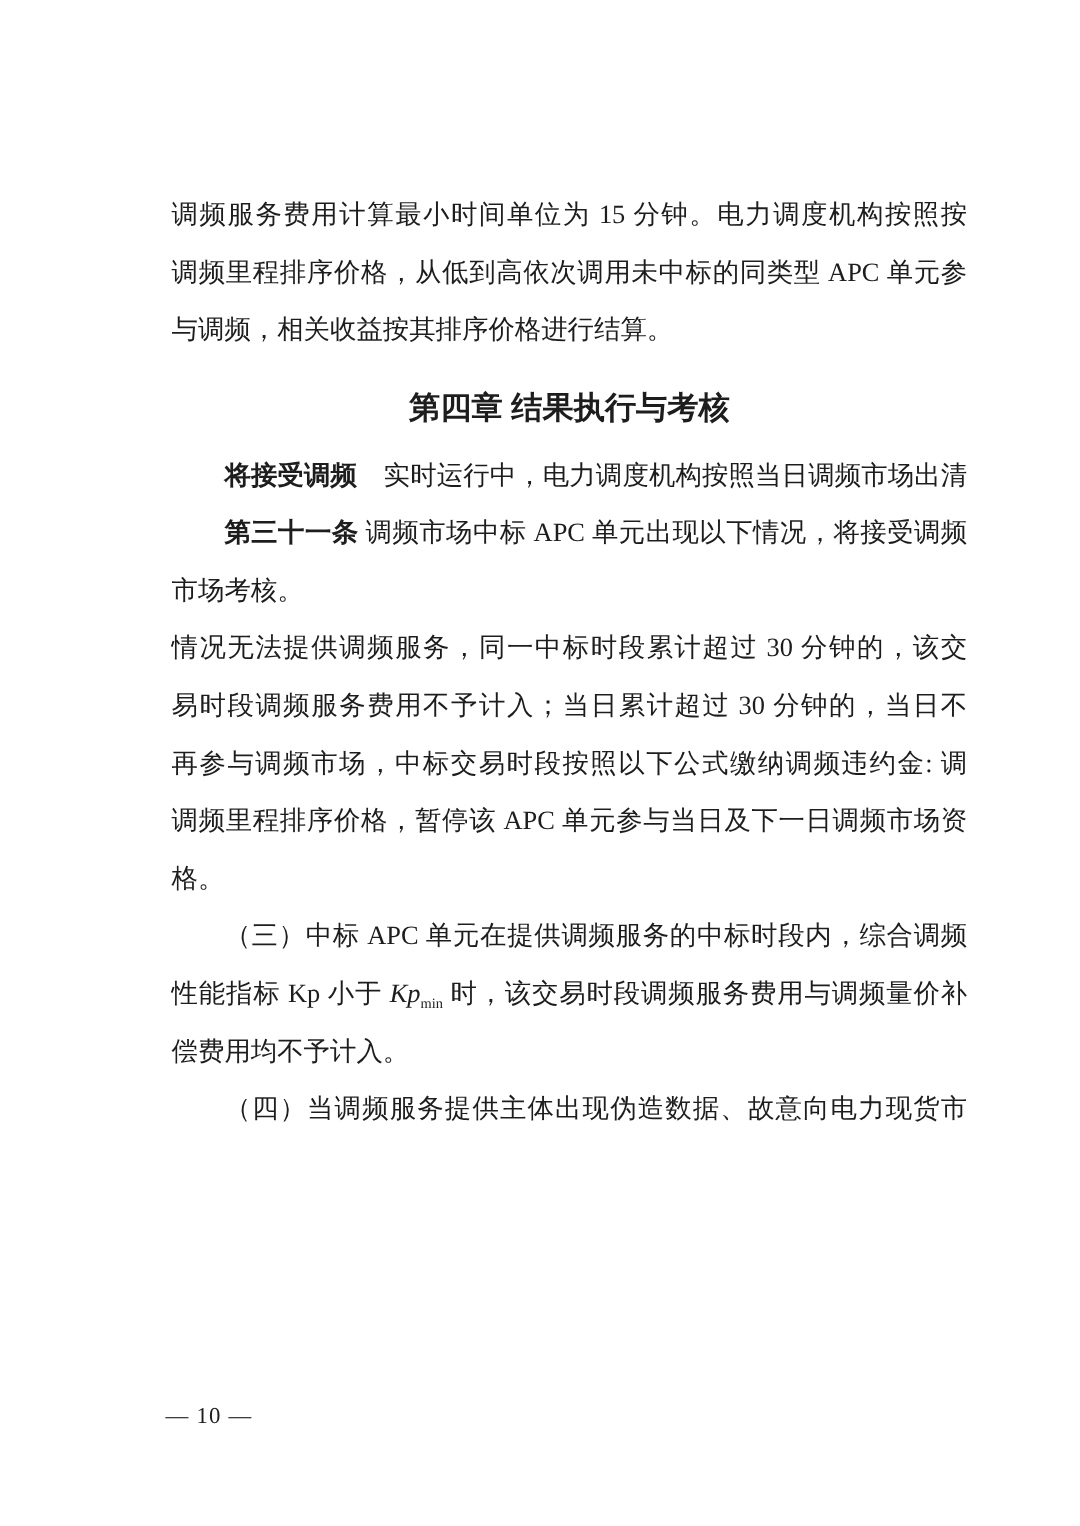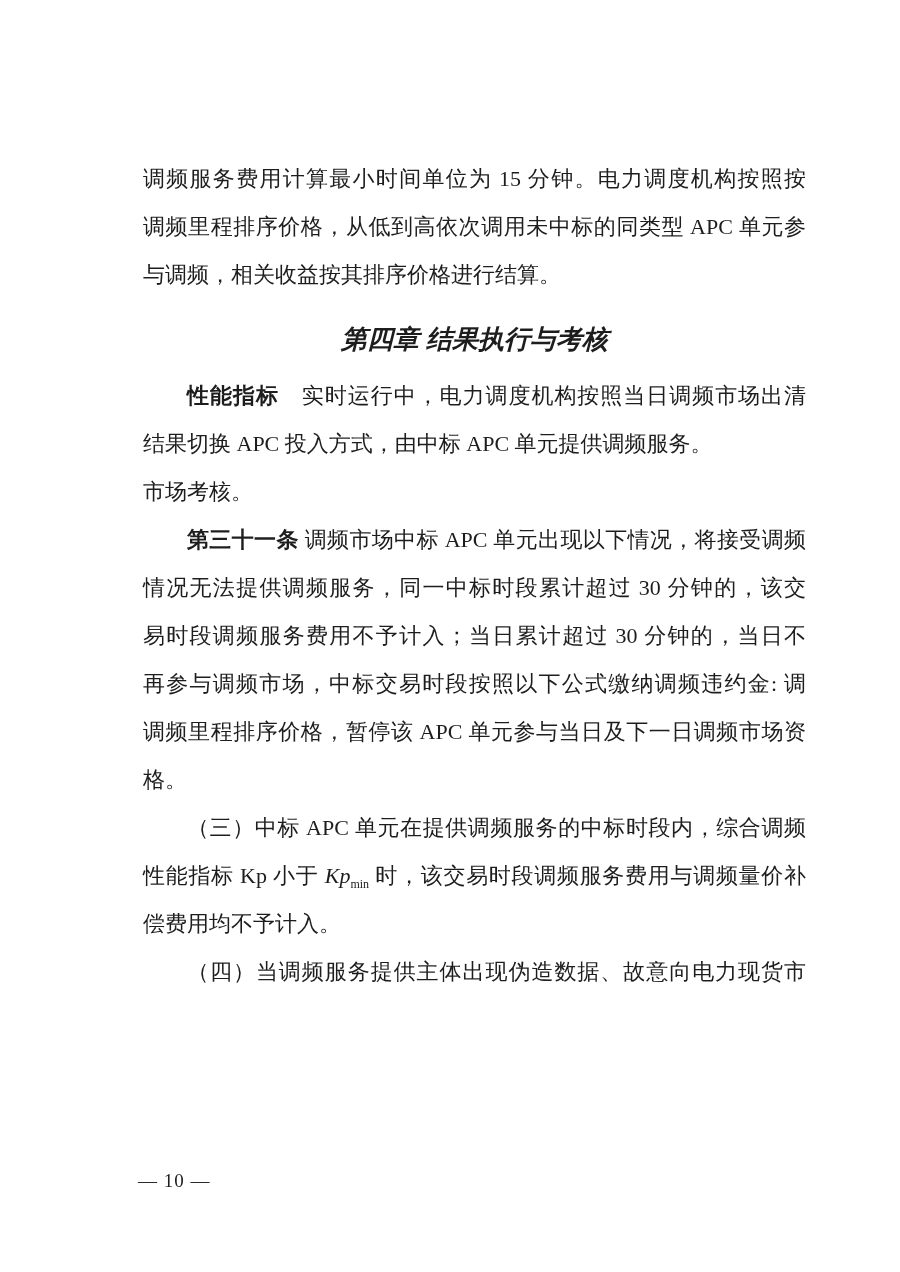--- a/index.html
+++ b/index.html
@@ -34,21 +34,20 @@
     font-family: "Liberation Sans", "DejaVu Sans", sans-serif;
     font-weight: 700;
   }
   .chapter-heading {
     font-family: "Liberation Sans", "DejaVu Sans", sans-serif;
     font-weight: 700;
     font-size: 26px;
     line-height: 48px;
     text-align: center;
     margin: 16px 0 9px 0;
-    font-style: italic;
   }
   .italic-var {
     font-style: italic;
     font-family: "Liberation Serif", "DejaVu Serif", serif;
   }
   sub.sub-min {
     font-size: 12px;
     line-height: 0;
     vertical-align: sub;
   }
@@ -66,26 +65,25 @@
 
 <div class="page">
   <main class="doc-body">
       <div class="para">
         <div class="line just"><span>调频服务费用计算最小时间单位为 15 分钟。电力调度机构按照按</span></div>
         <div class="line just"><span>调频里程排序价格，从低到高依次调用未中标的同类型 APC 单元参</span></div>
         <div class="line"><span>与调频，相关收益按其排序价格进行结算。</span></div>
       </div>
       <h2 class="chapter-heading">第四章 结果执行与考核</h2>
       <div class="para">
-        <div class="line just indent"><span class="bold-lead">性能指标</span><span>　实时运行中，电力调度机构按照当日调频市场出清</span></div>
-        <div class="line"><span>结果切换 APC 投入方式，由中标 APC 单元提供调频服务。</span></div>
+        <div class="line just indent"><span class="bold-lead">将接受调频</span><span>　实时运行中，电力调度机构按照当日调频市场出清</span></div>
       </div>
       <div class="para">
+        <div class="line just indent"><span class="bold-lead">第三十一条</span><span> 调频市场中标 APC 单元出现以下情况，将接受调频</span></div>
         <div class="line"><span>市场考核。</span></div>
-        <div class="line just indent"><span class="bold-lead">第三十一条</span><span> 调频市场中标 APC 单元出现以下情况，将接受调频</span></div>
       </div>
       <div class="para">
         <div class="line just"><span>情况无法提供调频服务，同一中标时段累计超过 30 分钟的，该交</span></div>
         <div class="line just"><span>易时段调频服务费用不予计入；当日累计超过 30 分钟的，当日不</span></div>
         <div class="line just"><span>再参与调频市场，中标交易时段按照以下公式缴纳调频违约金: 调</span></div>
       </div>
       <div class="para">
         <div class="line just"><span>调频里程排序价格，暂停该 APC 单元参与当日及下一日调频市场资</span></div>
         <div class="line"><span>格。</span></div>
       </div>

